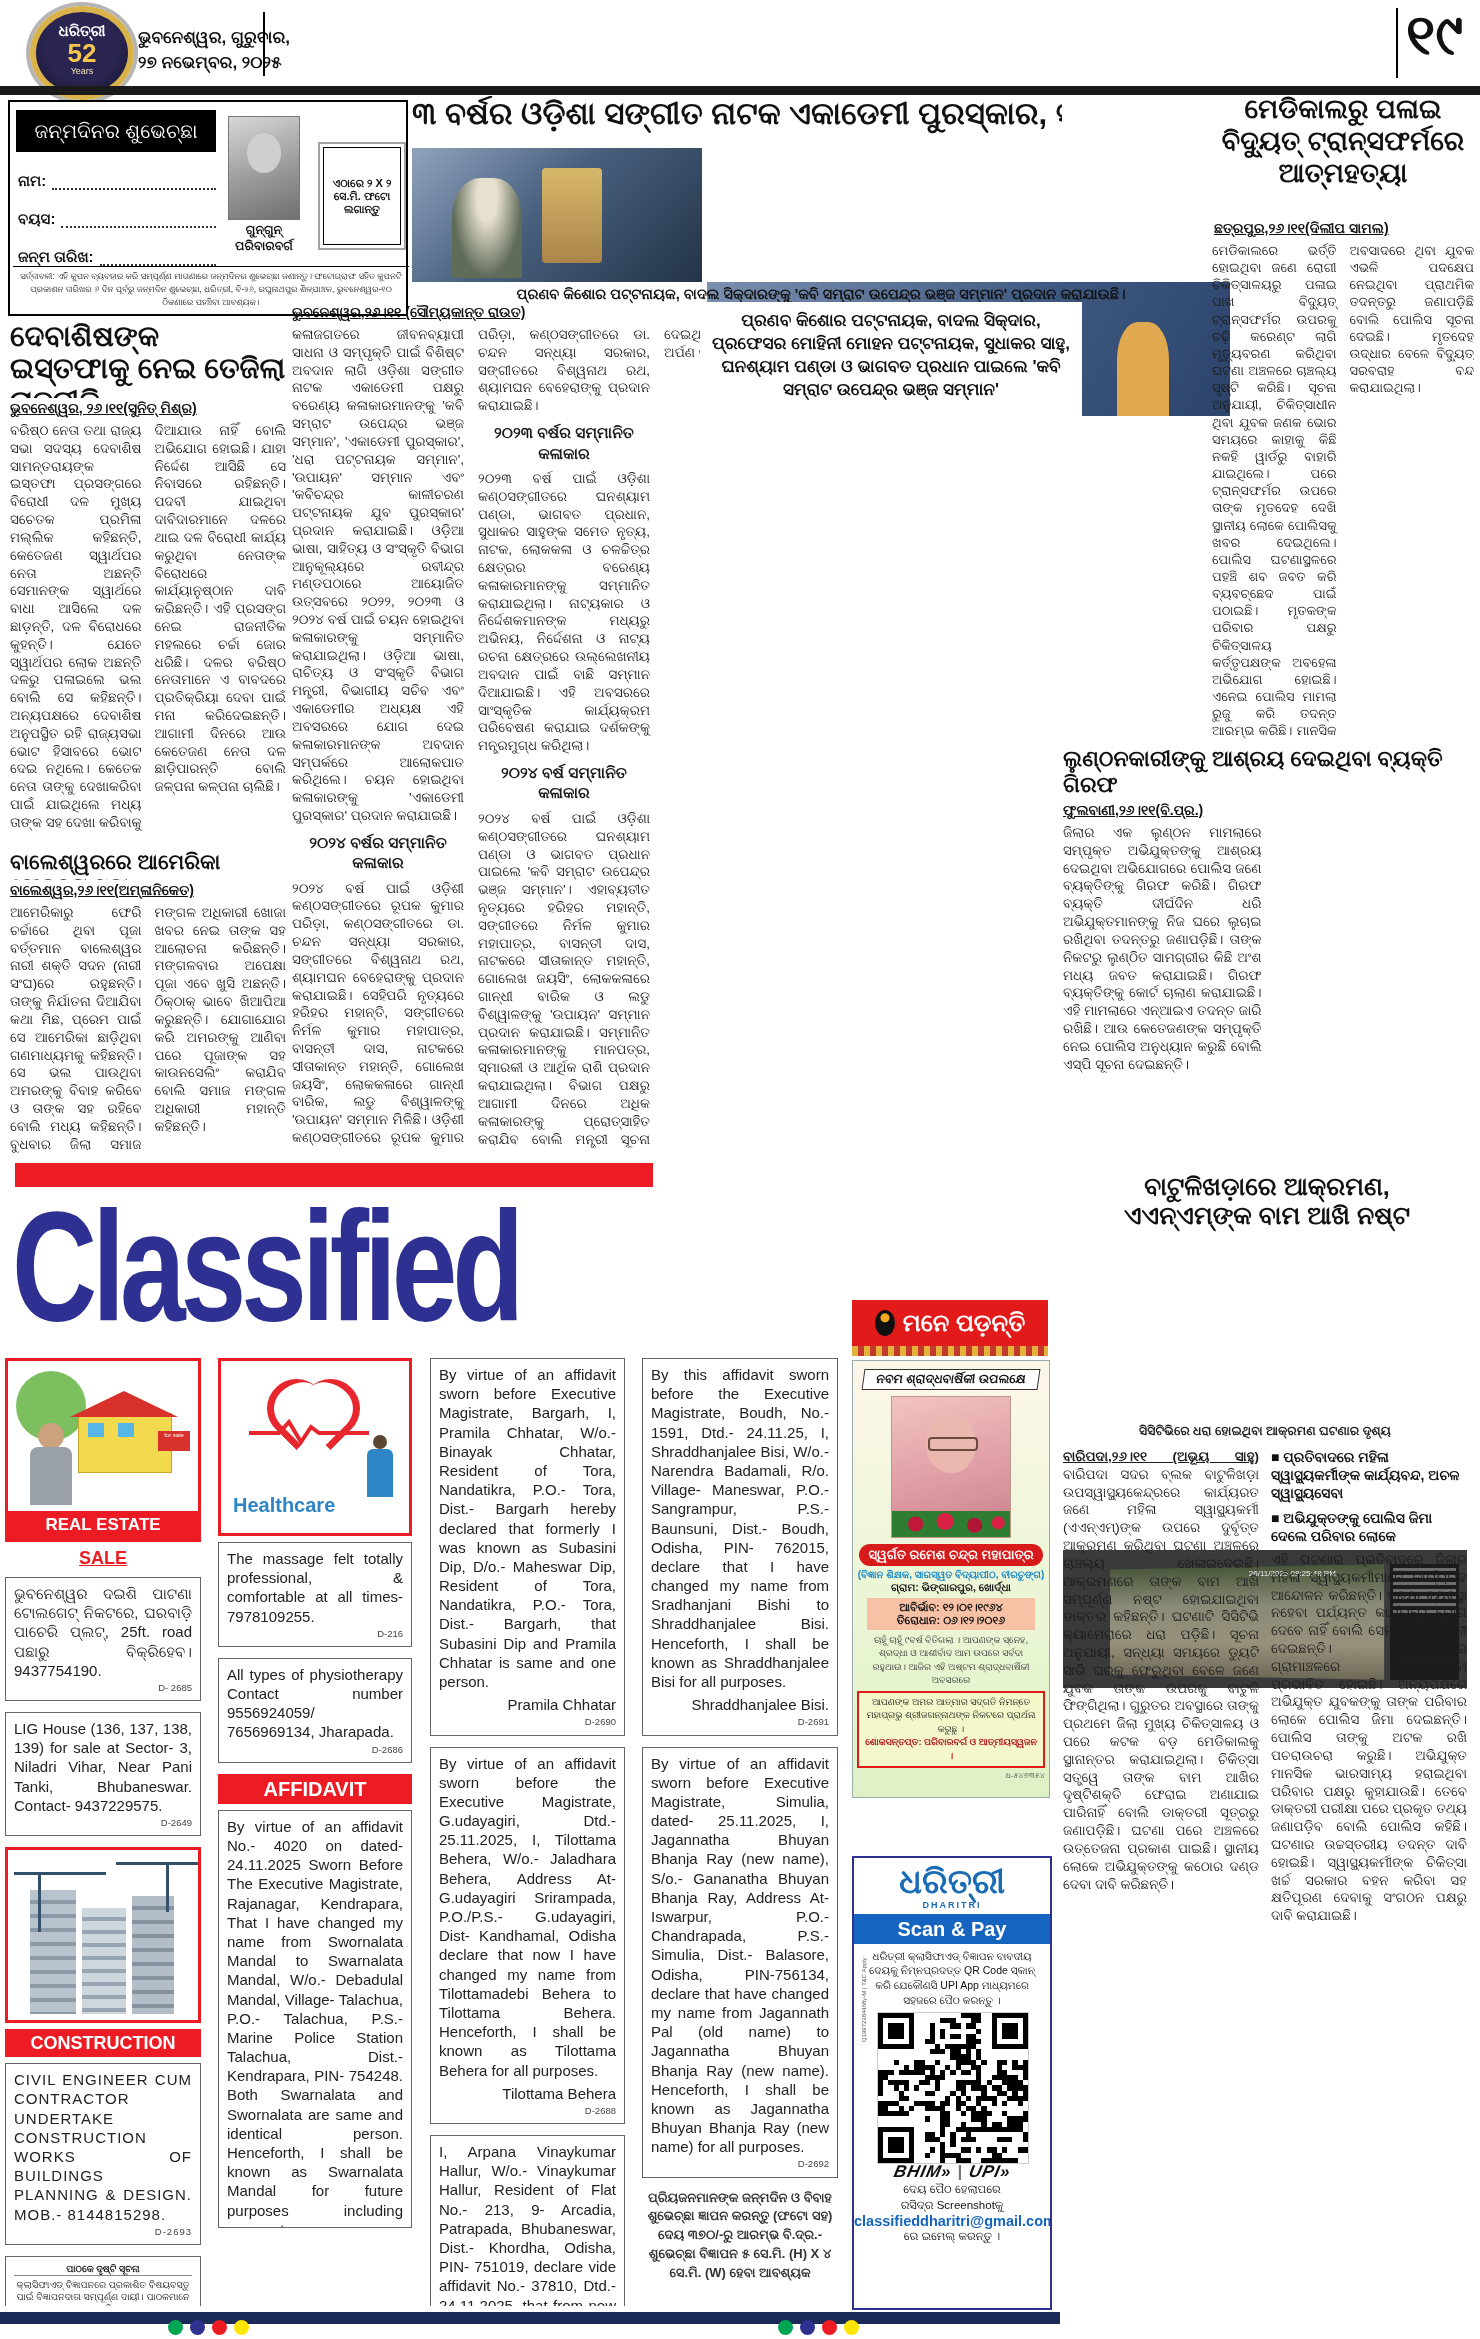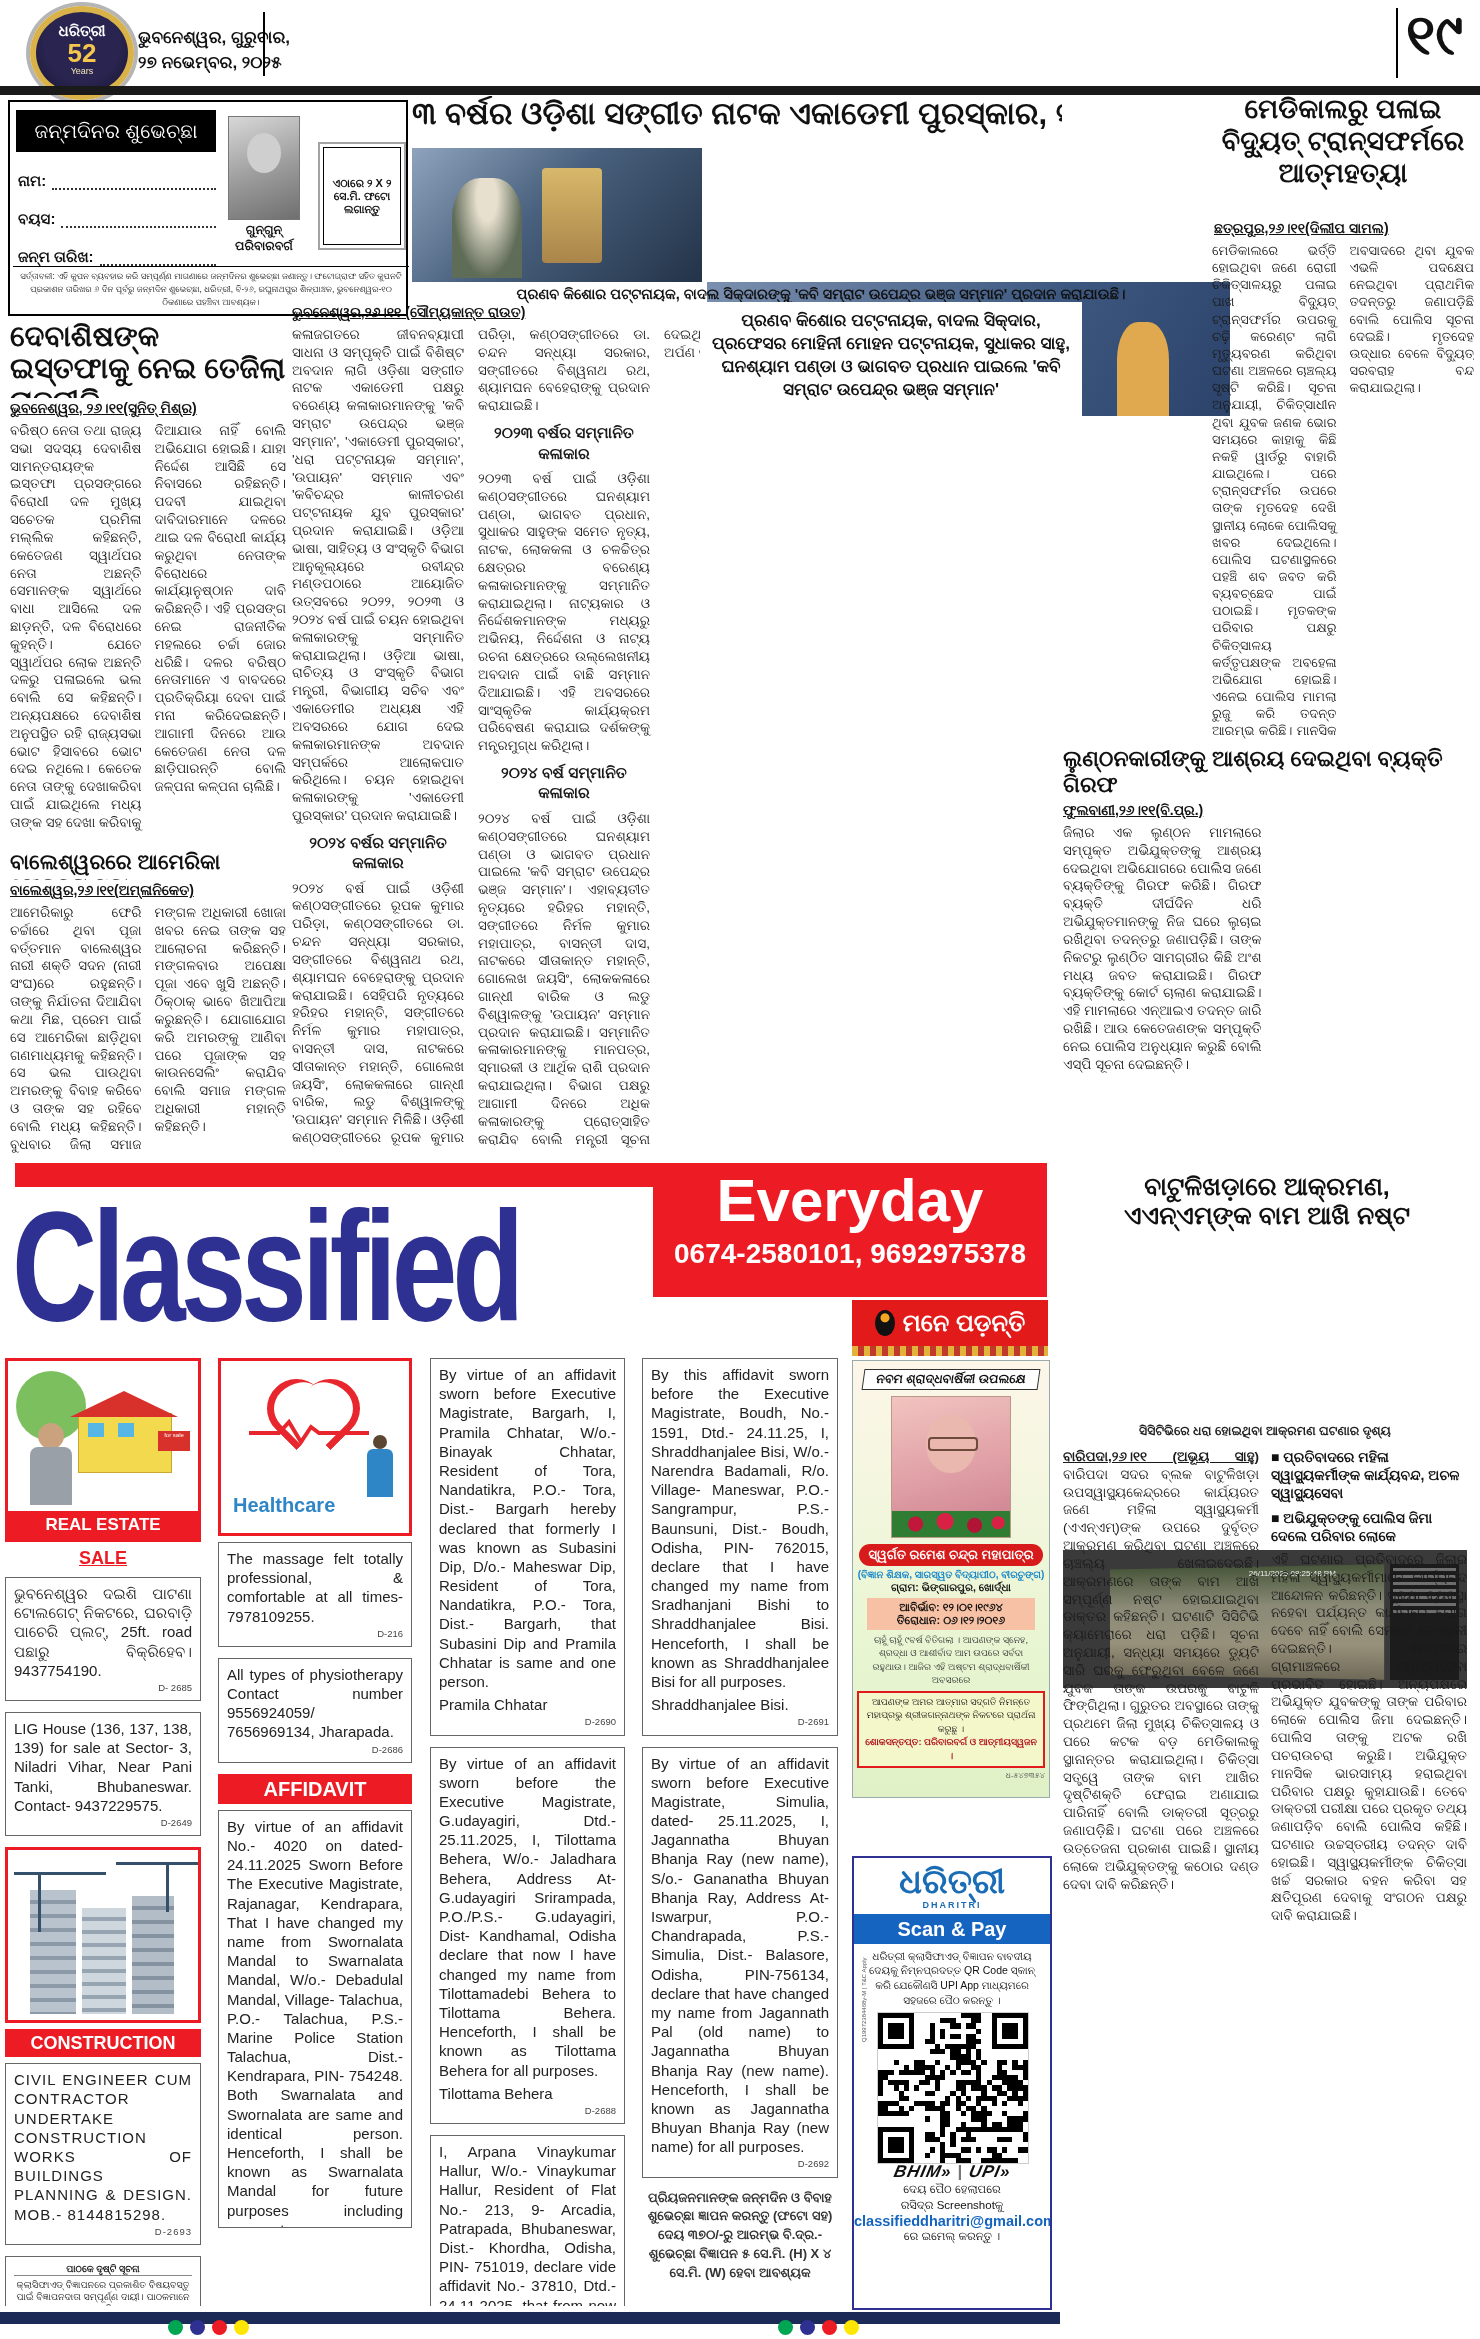--- a/index.html
+++ b/index.html
@@ -31,21 +31,21 @@
   .ph{position:relative;overflow:hidden;}
   .cap{font-weight:bold;font-size:14.5px;text-align:center;}
   
   .pq{background:#fff;font-weight:bold;font-size:17px;text-align:center;line-height:1.35;padding:8px 10px;}
   
   .cl-title{color:#2e3192;font-weight:bold;font-size:118px;letter-spacing:-5px;transform:scaleY(1.32);transform-origin:left top;white-space:nowrap;}
   .redbar{background:#ed1c24;}
   .everyday{background:#ed1c24;color:#fff;text-align:center;}
   .adbox{border:1.5px solid #666;background:#fff;padding:6px 8px;font-size:15px;line-height:1.28;text-align:justify;color:#222;margin-bottom:11px;position:relative;}
   .adcode{display:block;text-align:right;font-size:9.5px;color:#444;margin-top:2px;}
-  .sig{display:block;font-size:15px;margin-top:4px;}
+  .sig{display:block;text-align:right;font-size:15px;margin-top:4px;}
   .catbar{background:#ed1c24;color:#ffffff;font-weight:bold;text-align:center;font-size:18px;line-height:28px;margin-bottom:6px;}
   .imgbox{border:3px solid #ed1c24;background:#fff;position:relative;overflow:hidden;margin-bottom:6px;}
   .salelbl{color:#ed1c24;font-weight:bold;font-size:18px;text-align:center;text-decoration:underline;margin-bottom:8px;}
   
   .mem-banner{background:#e21a1a;color:#fff;font-weight:bold;font-size:24px;display:flex;align-items:center;justify-content:center;gap:8px;}
   .mem-box{background:linear-gradient(180deg,#fdf6e9 0%,#eaf6d4 60%,#dff0c6 100%);border:1px solid #9aa;}
   .mem-occ{background:#fff;border:1.5px solid #333;font-weight:bold;font-size:12.5px;text-align:center;transform:skewX(-8deg);padding:2px 4px;margin:8px 10px 6px 10px;}
   .mem-name{background:#d71a1a;color:#fff;border-radius:14px;font-weight:bold;font-size:13px;text-align:center;padding:3px 4px;margin:6px 6px 3px 6px;}
   .mem-sub{color:#1787c9;font-weight:bold;font-size:10px;text-align:center;}
   .mem-vill{font-weight:bold;font-size:10.5px;text-align:center;}
@@ -153,24 +153,20 @@
   <div class="abs b clip" style="left:1212px;top:94px;width:262px;height:122px;font-size:27px;line-height:1.18;text-align:center;">ମେଡିକାଲରୁ ପଳାଇ ବିଦ୍ୟୁତ୍ ଟ୍ରାନ୍ସଫର୍ମରେ ଆତ୍ମହତ୍ୟା</div>
   <div class="abs dl" style="left:1214px;top:220px;">ଛତ୍ରପୁର,୨୬।୧୧(ଦିଲୀପ ସାମଲ)</div>
   <div class="abs odbody cols2 clip" style="left:1212px;top:242px;width:262px;height:500px;font-size:13px;">ମେଡିକାଲରେ ଭର୍ତ୍ତି ହୋଇଥିବା ଜଣେ ରୋଗୀ ଚିକିତ୍ସାଳୟରୁ ପଳାଇ ପାଖ ବିଦ୍ୟୁତ୍ ଟ୍ରାନ୍ସଫର୍ମର ଉପରକୁ ଚଢ଼ି କରେଣ୍ଟ ଲାଗି ମୃତ୍ୟୁବରଣ କରିଥିବା ଘଟଣା ଅଞ୍ଚଳରେ ଚାଞ୍ଚଲ୍ୟ ସୃଷ୍ଟି କରିଛି। ସୂଚନା ଅନୁଯାୟୀ, ଚିକିତ୍ସାଧୀନ ଥିବା ଯୁବକ ଜଣକ ଭୋର ସମୟରେ କାହାକୁ କିଛି ନକହି ୱାର୍ଡରୁ ବାହାରି ଯାଇଥିଲେ। ପରେ ଟ୍ରାନ୍ସଫର୍ମର ଉପରେ ତାଙ୍କ ମୃତଦେହ ଦେଖି ସ୍ଥାନୀୟ ଲୋକେ ପୋଲିସକୁ ଖବର ଦେଇଥିଲେ। ପୋଲିସ ଘଟଣାସ୍ଥଳରେ ପହଞ୍ଚି ଶବ ଜବତ କରି ବ୍ୟବଚ୍ଛେଦ ପାଇଁ ପଠାଇଛି। ମୃତକଙ୍କ ପରିବାର ପକ୍ଷରୁ ଚିକିତ୍ସାଳୟ କର୍ତ୍ତୃପକ୍ଷଙ୍କ ଅବହେଳା ଅଭିଯୋଗ ହୋଇଛି। ଏନେଇ ପୋଲିସ ମାମଲା ରୁଜୁ କରି ତଦନ୍ତ ଆରମ୍ଭ କରିଛି। ମାନସିକ ଅବସାଦରେ ଥିବା ଯୁବକ ଏଭଳି ପଦକ୍ଷେପ ନେଇଥିବା ପ୍ରାଥମିକ ତଦନ୍ତରୁ ଜଣାପଡ଼ିଛି ବୋଲି ପୋଲିସ ସୂଚନା ଦେଇଛି। ମୃତଦେହ ଉଦ୍ଧାର ବେଳେ ବିଦ୍ୟୁତ୍ ସରବରାହ ବନ୍ଦ କରାଯାଇଥିଲା।</div>
 
   <div class="abs b clip" style="left:1063px;top:746px;width:410px;height:54px;font-size:22px;line-height:1.2;">ଲୁଣ୍ଠନକାରୀଙ୍କୁ ଆଶ୍ରୟ ଦେଇଥିବା ବ୍ୟକ୍ତି ଗିରଫ</div>
   <div class="abs dl" style="left:1063px;top:802px;">ଫୁଲବାଣୀ,୨୬।୧୧(ବି.ପ୍ର.)</div>
   <div class="abs odbody cols2 clip" style="left:1063px;top:824px;width:410px;height:330px;">ଜିଲାର ଏକ ଲୁଣ୍ଠନ ମାମଲାରେ ସମ୍ପୃକ୍ତ ଅଭିଯୁକ୍ତଙ୍କୁ ଆଶ୍ରୟ ଦେଇଥିବା ଅଭିଯୋଗରେ ପୋଲିସ ଜଣେ ବ୍ୟକ୍ତିଙ୍କୁ ଗିରଫ କରିଛି। ଗିରଫ ବ୍ୟକ୍ତି ଦୀର୍ଘଦିନ ଧରି ଅଭିଯୁକ୍ତମାନଙ୍କୁ ନିଜ ଘରେ ଲୁଚାଇ ରଖିଥିବା ତଦନ୍ତରୁ ଜଣାପଡ଼ିଛି। ତାଙ୍କ ନିକଟରୁ ଲୁଣ୍ଠିତ ସାମଗ୍ରୀର କିଛି ଅଂଶ ମଧ୍ୟ ଜବତ କରାଯାଇଛି। ଗିରଫ ବ୍ୟକ୍ତିଙ୍କୁ କୋର୍ଟ ଚାଲାଣ କରାଯାଇଛି। ଏହି ମାମଲାରେ ଏନ୍‌ଆଇଏ ତଦନ୍ତ ଜାରି ରଖିଛି। ଆଉ କେତେଜଣଙ୍କ ସମ୍ପୃକ୍ତି ନେଇ ପୋଲିସ ଅନୁଧ୍ୟାନ କରୁଛି ବୋଲି ଏସ୍‌ପି ସୂଚନା ଦେଇଛନ୍ତି।</div>
 
   <div class="abs redbar" style="left:15px;top:1163px;width:638px;height:24px;"></div>
   <div class="abs cl-title" style="left:12px;top:1176px;width:645px;">Classified</div>
-  <div class="abs everyday" style="left:653px;top:1163px;width:394px;height:134px;">
-    <div class="b" style="font-size:60px;line-height:1.25;">Everyday</div>
-    <div class="b" style="font-size:28px;">0674-2580101, 9692975378</div>
-  </div>
 
   <div class="abs b" style="left:1063px;top:1172px;width:408px;font-size:25px;line-height:1.17;text-align:center;">
     <div>ବାଟୁଳିଖଡ଼ାରେ ଆକ୍ରମଣ,</div>
     <div>ଏଏନ୍‌ଏମ୍‌ଙ୍କ ବାମ ଆଖି ନଷ୍ଟ</div>
   </div>
   <div class="abs cctv" style="left:1063px;top:1282px;width:404px;height:138px;">
     <div class="cctv-screen"></div>
     <div class="cctv-ts">26/11/2025 08:25:48 PM</div>
     <div class="cctv-panel">
       <div class="cctv-line"></div>

